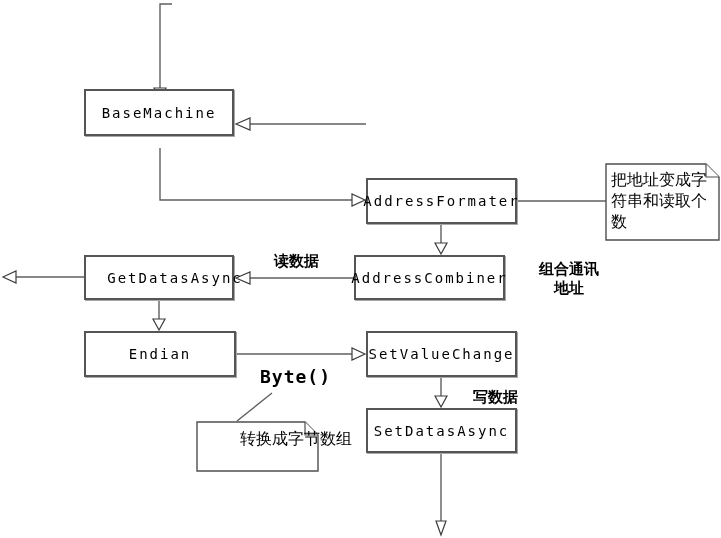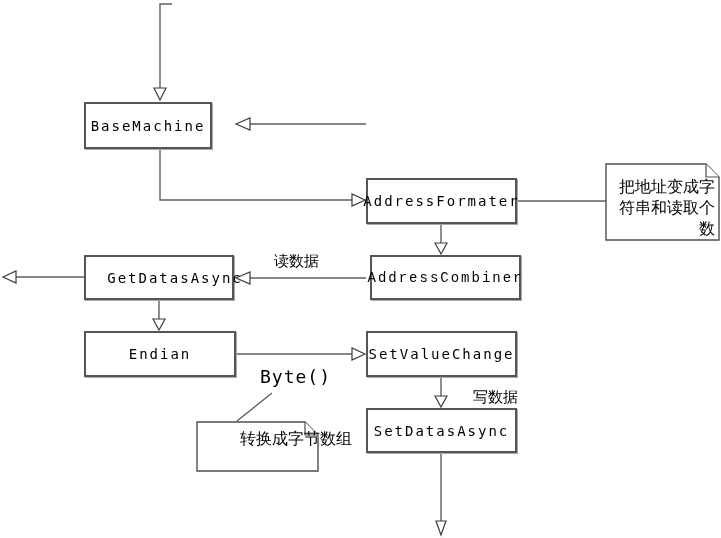--- a/index.html
+++ b/index.html
@@ -13,42 +13,42 @@
   .noteshape{fill:#ffffff;stroke:#4f4f4f;stroke-width:1.4;}
   .notefold{fill:#ffffff;stroke:#4f4f4f;stroke-width:1.2;}
 
   .node{
     position:absolute;box-sizing:border-box;background:#fff;
     border:2px solid #555;box-shadow:1px 1px 0 #a9a9a9;
     display:flex;align-items:center;justify-content:center;
     font-family:"DejaVu Sans Mono","Liberation Mono",monospace;
     font-size:14px;letter-spacing:2px;white-space:nowrap;
   }
-  .lbl{position:absolute;font-size:15px;line-height:1.25;white-space:pre-line;}
+  .lbl{position:absolute;font-size:15px;line-height:1.25;white-space:pre-line;font-weight:bold;}
   .lbl.code{font-family:"DejaVu Sans Mono","Liberation Mono",monospace;font-size:18px;letter-spacing:1px;}
   .notetext{
     position:absolute;font-size:16px;line-height:1.32;
     word-break:break-all;overflow-wrap:anywhere;
   }
 
   
-  #n-basemachine     {left:84px;  top:102px; width:128px; height:47px;}
+  #n-basemachine     {left:84px;  top:89px; width:150px; height:47px;}
   #n-addressunit     {left:366px; top:103px; width:151px; height:44px;}
   #n-addressformater {left:366px; top:178px; width:151px; height:46px;}
   #n-getdatasasync   {left:84px;  top:255px; width:150px; height:45px;padding-left:32px;}
-  #n-addresscombiner {left:370px; top:255px; width:151px; height:45px;font-family:Liberation Mono, monospace;}
+  #n-addresscombiner {left:354px; top:255px; width:151px; height:45px;}
   #n-endian          {left:84px;  top:331px; width:152px; height:46px;text-align:right;}
   #n-setvaluechange  {left:366px; top:331px; width:151px; height:46px;}
   #n-setdatasasync   {left:366px; top:408px; width:151px; height:45px;}
 
   #l-readdata {left:274px; top:252px;}
   #l-combine  {left:520px; top:260px; width:98px; text-align:center;}
   #l-bytecall {left:260px; top:366px;}
   #l-writedata{left:473px; top:388px;}
-  #t-note1{left:611px; top:176px; width:104px; text-align:right;}
+  #t-note1{left:611px; top:169px; width:104px; text-align:left;}
   #t-note2{left:202px; top:428px; width:112px; text-align:center;margin-left:38px;}
 </style>
 </head>
 <body>
 
 <div class="stage">
 
   <svg class="wires" viewBox="0 0 721 538" xmlns="http://www.w3.org/2000/svg">
 
     <g>
@@ -132,19 +132,21 @@
     <span>Endian</span>
   </div>
   <div class="node" id="n-setvaluechange">
     <span>SetValueChange</span>
   </div>
   <div class="node" id="n-setdatasasync">
     <span>SetDatasAsync</span>
   </div>
 
   <div class="lbl" id="l-readdata">读数据</div>
+  <div class="lbl" id="l-combine">组合通讯
+地址</div>
   <div class="lbl code" id="l-bytecall">Byte()</div>
   <div class="lbl" id="l-writedata">写数据</div>
 
   <div class="notetext" id="t-note1">把地址变成字符串和读取个数</div>
   <div class="notetext" id="t-note2">转换成字节数组</div>
 
 </div>
 
 </body></html>

